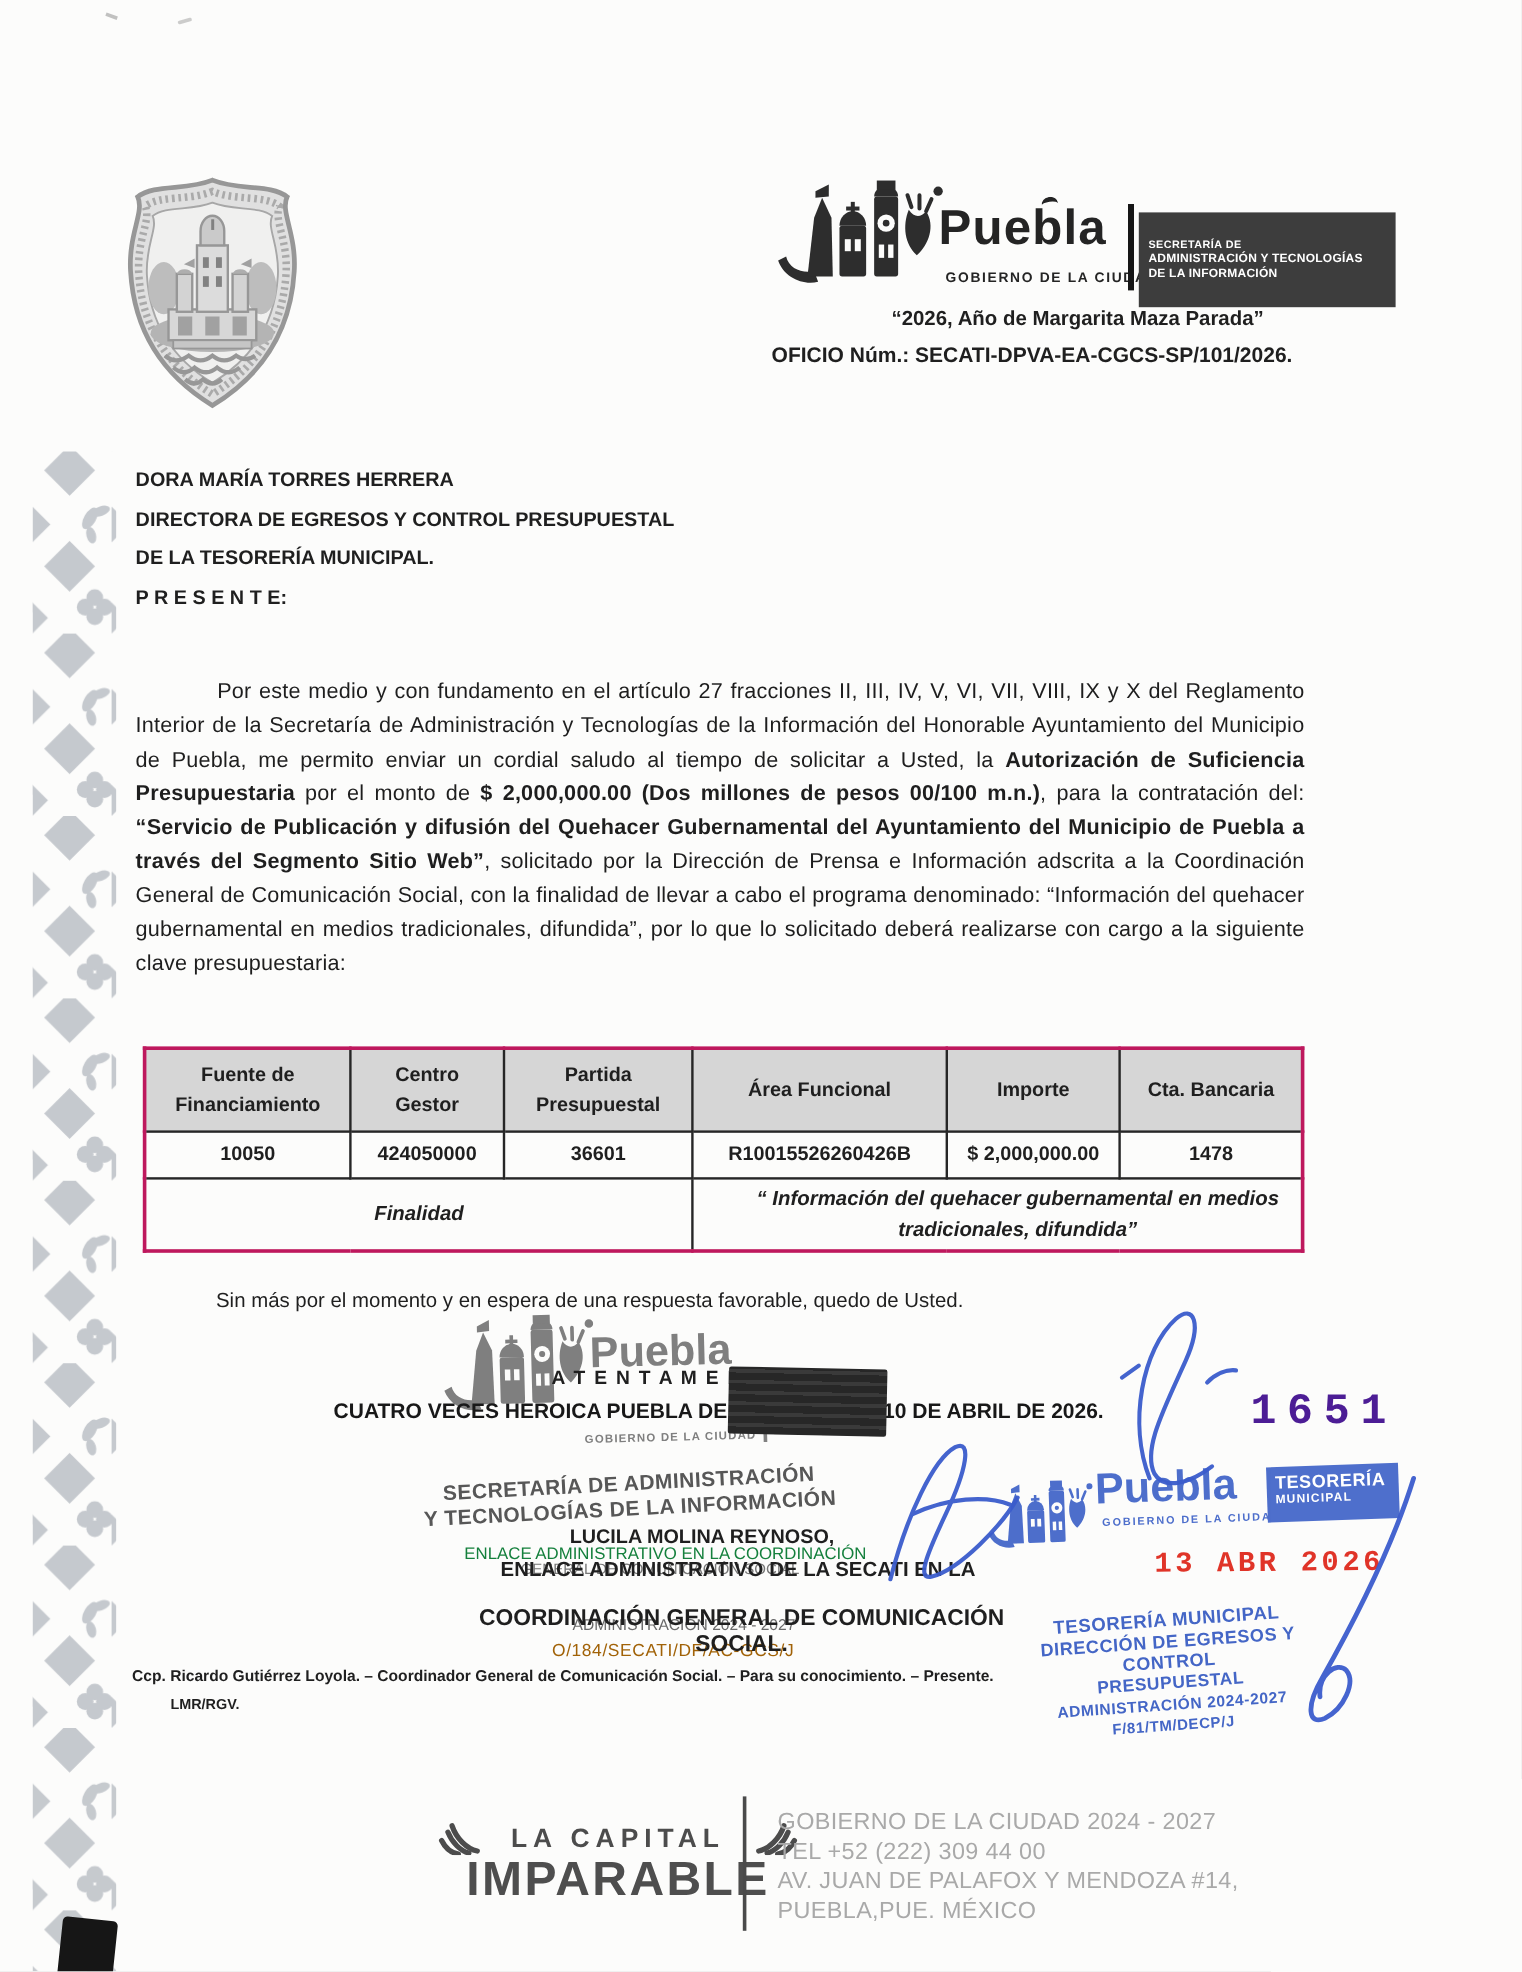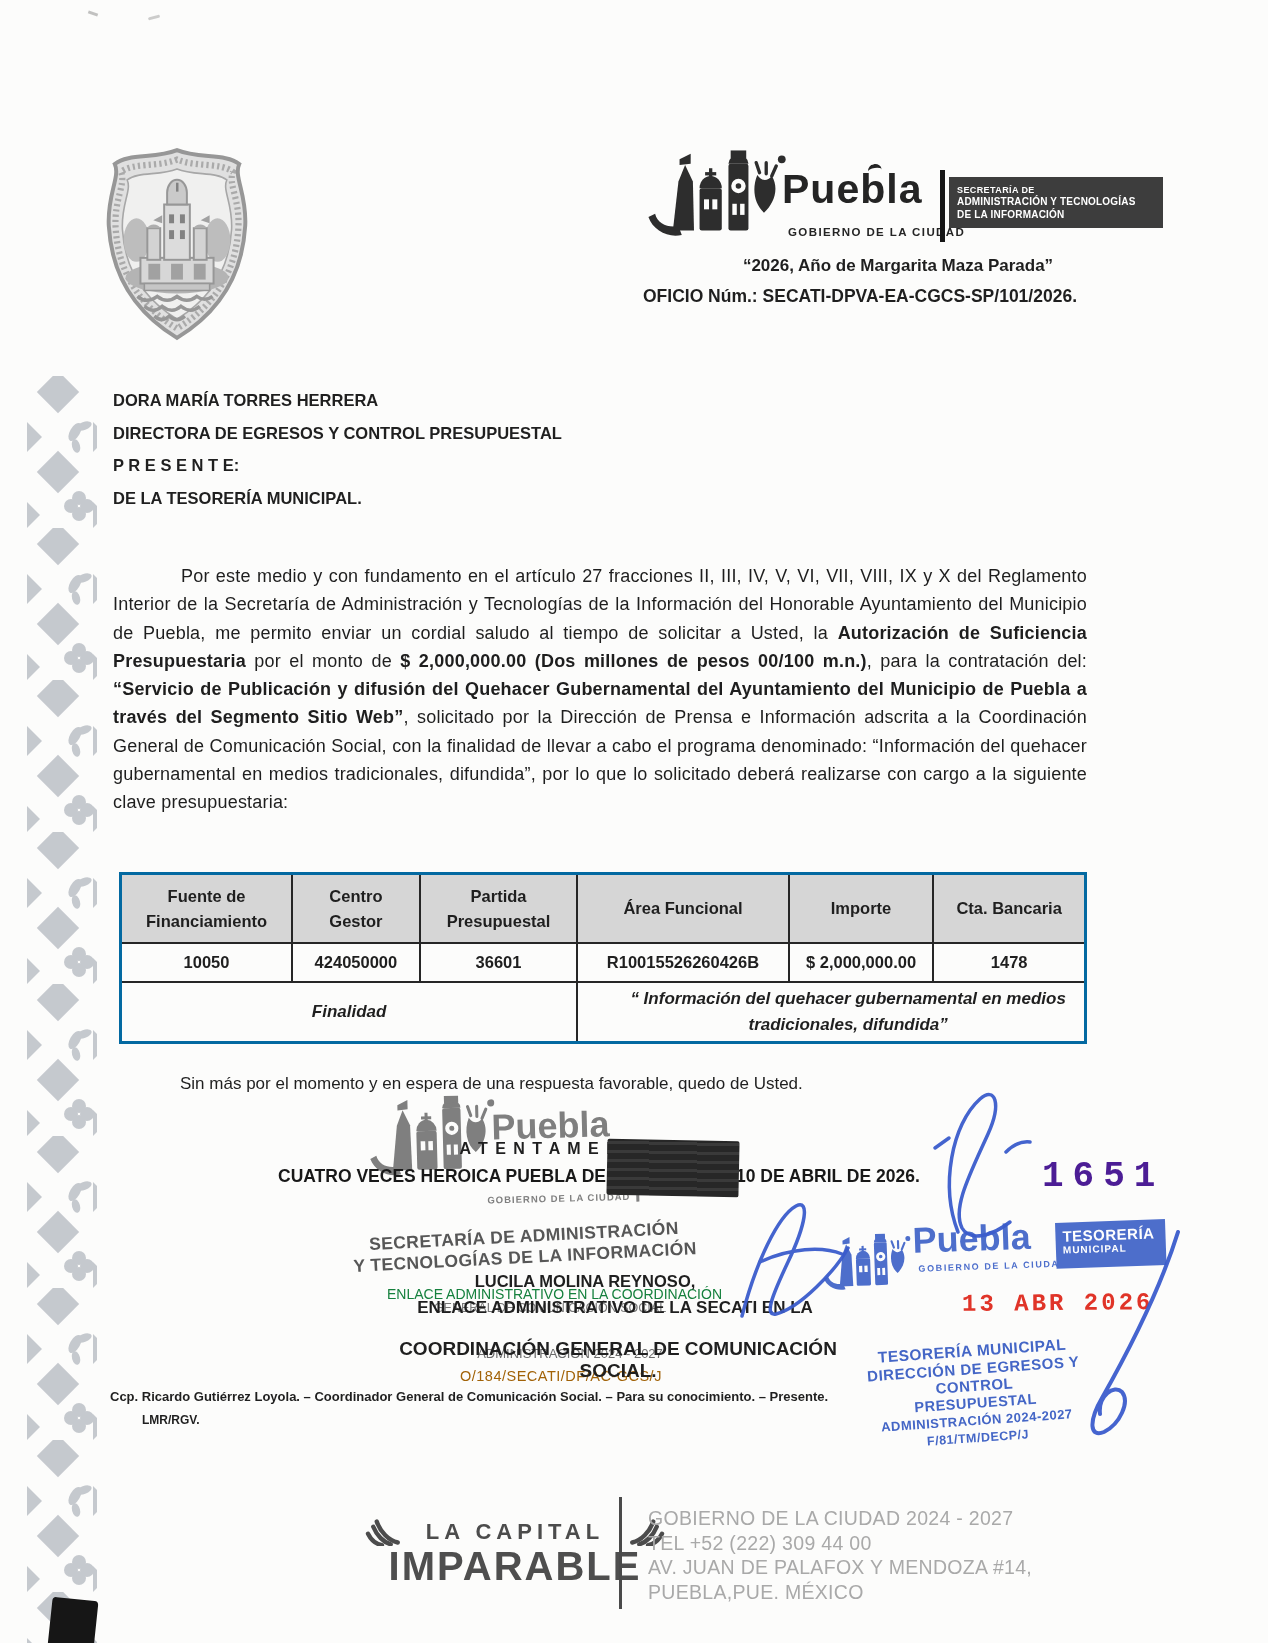--- a/index.html
+++ b/index.html
@@ -16,39 +16,39 @@
 
   
   .crest{left:93px; top:143px; width:168px; height:203px; z-index:1; opacity:.92;}
 
   
   .brand-icon{left:638px; top:146px; width:152px; height:100px; color:#2d2d2d; z-index:2;}
   .brand-word{left:782px; top:166px; font-size:41px; font-weight:800; letter-spacing:1px; color:#242424; z-index:2;}
   .brand-word .acc{position:absolute; left:86px; top:-2px; width:14px; height:9px; border-top:4px solid #242424; border-radius:50% 50% 0 0; transform:rotate(-8deg);}
   .brand-sub{left:788px; top:226px; font-size:11.5px; font-weight:700; letter-spacing:1.4px; color:#242424; z-index:2;}
   .brand-bar{left:940px; top:170px; width:5px; height:72px; background:#161616; z-index:2;}
-  .badge{left:949px; top:177px; width:198px; background:#3d3d3d; color:#fff; padding:7px 8px; z-index:2;}
+  .badge{left:949px; top:177px; width:198px; background:#3d3d3d; color:#fff; padding:21px 8px; z-index:2;}
   .badge .l1{font-size:9px; font-weight:600; letter-spacing:.4px; line-height:12px;}
   .badge .l2{font-size:10px; font-weight:800; letter-spacing:.2px; line-height:12.5px;}
 
   .year-line{left:638px; top:256px; width:520px; text-align:center; font-size:17px; font-weight:700; z-index:2;}
   .oficio-line{left:560px; top:286px; width:600px; text-align:center; font-size:17.5px; font-weight:700; z-index:2;}
 
   
   .recipient{left:113px; top:384px; font-size:16.5px; font-weight:700; line-height:32.5px; z-index:2;}
 
   
   .body-par{left:113px; top:544px; width:974px; font-size:18px; line-height:28.3px;
     text-align:justify; text-indent:68px; letter-spacing:.2px; color:#1e1e1e; z-index:2;}
 
   
   .clave-table{left:119px; top:872px; width:968px; border-collapse:collapse; z-index:2;
     font-family:"Liberation Sans",sans-serif;}
   .clave-table th,.clave-table td{border:2px solid #262626; text-align:center; vertical-align:middle; padding:2px 10px;}
-  .clave-table{border:3px solid #0369a1;}
+  .clave-table{border:3px solid #be185d;}
   .clave-table th{background:#d6d6d6; font-size:16.5px; font-weight:700; line-height:1.5; height:63px;}
   .clave-table td.val{font-size:16.5px; font-weight:700; height:33px;}
   .clave-table td.fin-label{font-style:italic; font-weight:600; font-size:17px; height:54px;}
   .clave-table td.fin-value{font-style:italic; font-weight:700; font-size:17px; line-height:1.55;padding-left:44px;}
 
   .sin-mas{left:180px; top:1074px; font-size:17px; z-index:2;}
 
   
   .atentamente{left:360px; top:1140px; width:400px; text-align:center; font-size:16px; font-weight:700; letter-spacing:1.5px; z-index:3;}
   .city-date{left:278px; top:1166px; font-size:17.5px; font-weight:700; color:#181818; z-index:3;}
@@ -217,22 +217,22 @@
     <div class="l2">ADMINISTRACIÓN Y TECNOLOGÍAS</div>
     <div class="l2">DE LA INFORMACIÓN</div>
   </div>
 
   <div class="abs year-line">“2026, Año de Margarita Maza Parada”</div>
   <div class="abs oficio-line">OFICIO Núm.: SECATI-DPVA-EA-CGCS-SP/101/2026.</div>
 
   <div class="abs recipient">
     <div>DORA MARÍA TORRES HERRERA</div>
     <div>DIRECTORA DE EGRESOS Y CONTROL PRESUPUESTAL</div>
+    <div>DE LA TESORERÍA MUNICIPAL.</div>
     <div>P R E S E N T E:</div>
-    <div>DE LA TESORERÍA MUNICIPAL.</div>
   </div>
 
   <p class="abs body-par"><span>Por este medio y con fundamento en el artículo 27 fracciones II, III, IV, V, VI, VII, VIII, IX y X del Reglamento Interior de la Secretaría de Administración y Tecnologías de la Información del Honorable Ayuntamiento del Municipio de Puebla, me permito enviar un cordial saludo al tiempo de solicitar a Usted, la </span><span class="b">Autorización de Suficiencia Presupuestaria</span><span> por el monto de </span><span class="b">$ 2,000,000.00 (Dos millones de pesos 00/100 m.n.)</span><span>, para la contratación del: </span><span class="b">“Servicio de Publicación y difusión del Quehacer Gubernamental del Ayuntamiento del Municipio de Puebla a través del Segmento Sitio Web”</span><span>, solicitado por la Dirección de Prensa e Información adscrita a la Coordinación General de Comunicación Social, con la finalidad de llevar a cabo el programa denominado: “Información del quehacer gubernamental en medios tradicionales, difundida”, por lo que lo solicitado deberá realizarse con cargo a la siguiente clave presupuestaria:</span></p>
 
   <table class="abs clave-table">
     <colgroup>
       <col style="width:172px">
         <col style="width:128px">
         <col style="width:158px">
       <col style="width:212px">

